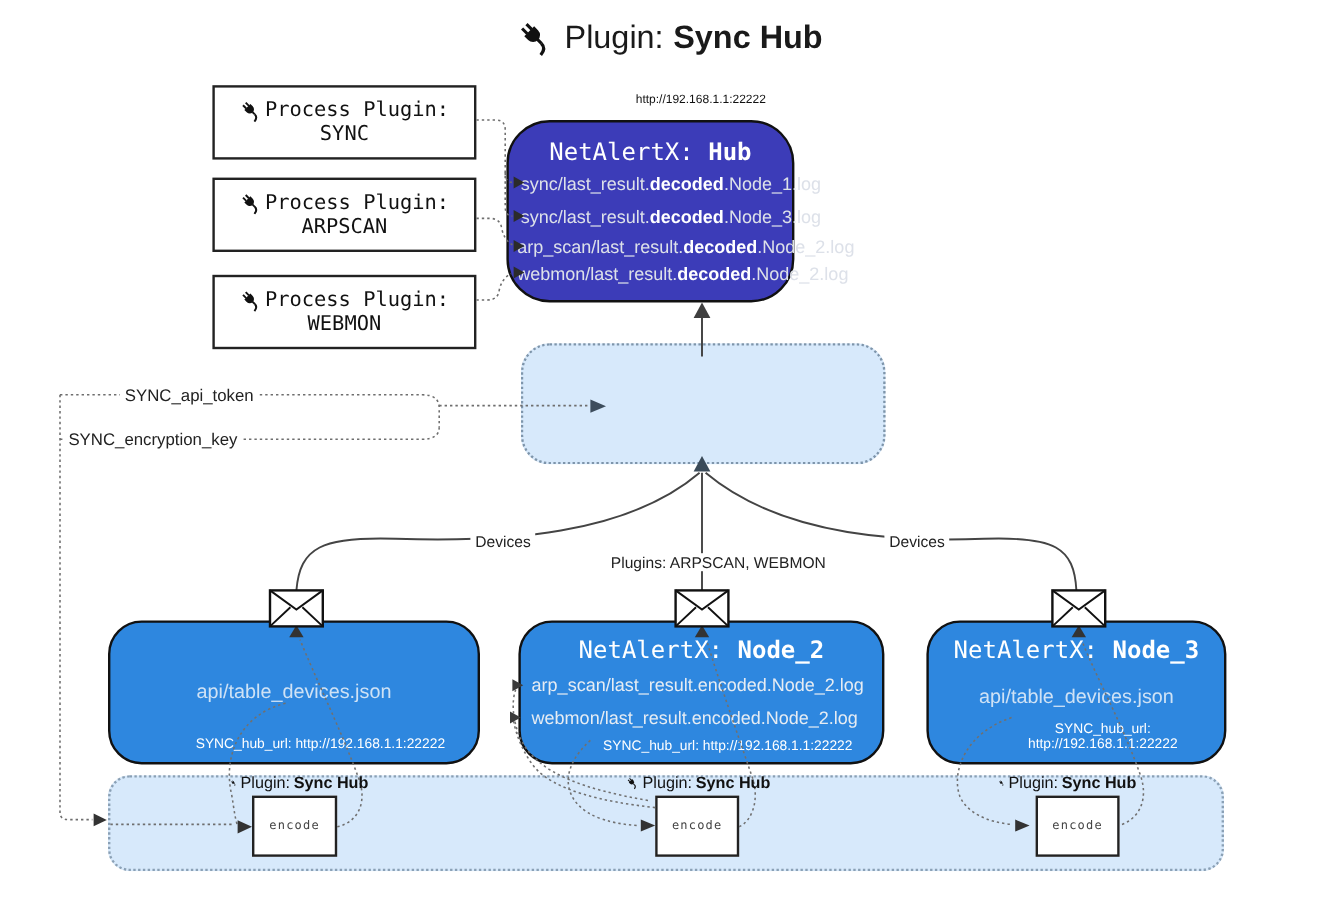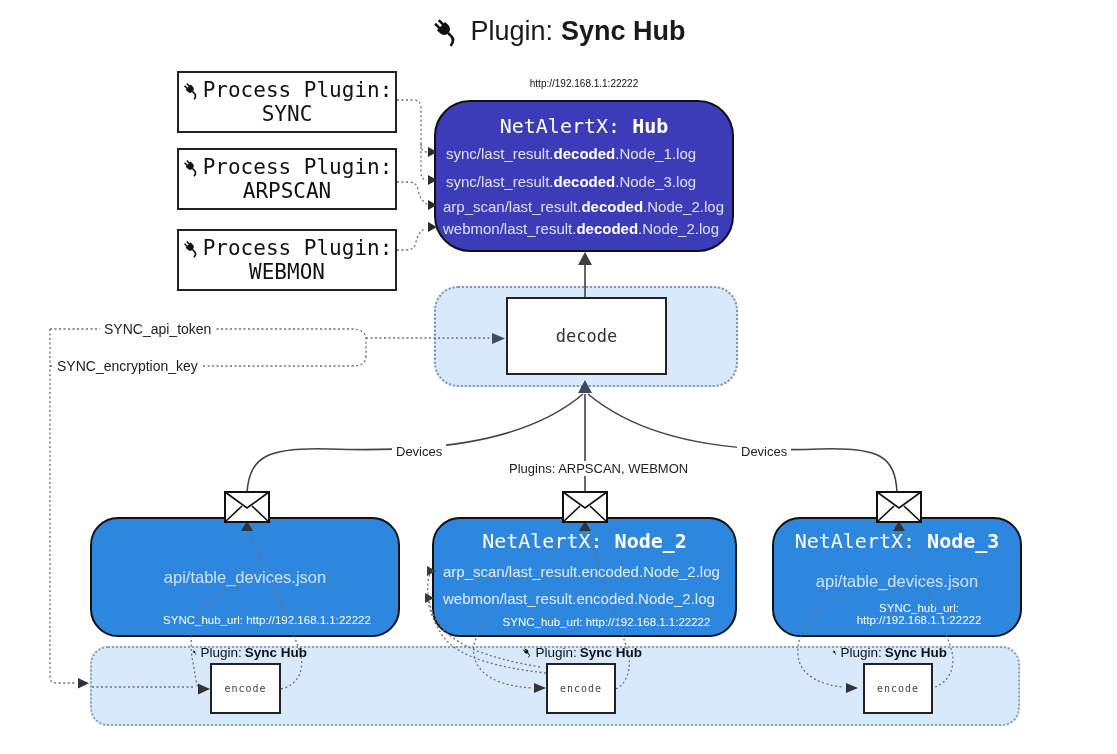--- a/index.html
+++ b/index.html
@@ -7,25 +7,25 @@
          font-family:"Liberation Sans",sans-serif;color:#1a1a1a;border-radius:28px;}
   .abs{position:absolute;}
   svg{display:block;}
   
   .title-row{left:0;right:0;top:16px;display:flex;justify-content:center;align-items:center;gap:8px;
              font-size:27px;color:#1a1a1a;z-index:10;}
   .title-row .bold{font-weight:bold;}
   
   .ppbox{width:220px;height:62px;background:#fff;border:2px solid #222;box-sizing:border-box;
          display:flex;flex-direction:column;justify-content:center;align-items:center;
-         font-family:"DejaVu Sans Mono",monospace;font-size:21px;color:#111;z-index:2;}
+         font-family:"DejaVu Sans Mono",monospace;font-size:17px;color:#111;z-index:2;}
   .ppbox .l1{display:flex;align-items:center;gap:2px;}
   
   .hub-url{left:434px;top:78px;width:300px;text-align:center;font-size:10px;color:#111;z-index:2;}
-  .hub{left:434px;top:100px;width:300px;height:152px;background:#3C3CB8;border:2px solid #111;
+  .hub{left:422px;top:100px;width:240px;height:152px;background:#3C3CB8;border:2px solid #111;
        border-radius:36px;box-sizing:border-box;z-index:2;}
   .hub-title{position:absolute;left:0;right:0;top:12px;text-align:center;color:#fff;
              font-family:"DejaVu Sans Mono",monospace;font-size:20px;}
   .hub-log{position:absolute;left:10px;height:20px;font-size:15px;color:#dde1e9;white-space:nowrap;}
   .hub-log b{color:#fff;}
   
   .decode-cont{left:434px;top:286px;width:304px;height:101px;background:#d7e9fb;
                border:2px dotted #7e95ab;border-radius:24px;box-sizing:border-box;z-index:1;}
   .decode-box{left:506px;top:297px;width:161px;height:78px;background:#fff;border:2px solid #222;
               box-sizing:border-box;display:flex;align-items:center;justify-content:center;
@@ -117,21 +117,20 @@
       <span>sync/last_result.</span><b>decoded</b><span>.Node_1.log</span></div>
     <div class="hub-log" style="top:71px;">
       <span>sync/last_result.</span><b>decoded</b><span>.Node_3.log</span></div>
     <div class="hub-log" style="top:96px;left:7px;">
       <span>arp_scan/last_result.</span><b>decoded</b><span>.Node_2.log</span></div>
     <div class="hub-log" style="top:118px;left:7px;">
       <span>webmon/last_result.</span><b>decoded</b><span>.Node_2.log</span></div>
   </div>
 
   <div class="abs decode-cont"></div>
-  <div class="abs decode-box">decode</div>
 
   <div class="abs chip" style="left:100px;top:321px;">SYNC_api_token</div>
   <div class="abs chip" style="left:53px;top:358px;">SYNC_encryption_key</div>
 
   <div class="abs chip-s" style="left:392px;top:444px;">Devices</div>
   <div class="abs chip-s" style="left:737px;top:444px;">Devices</div>
   <div class="abs chip-s" style="left:505px;top:461px;">Plugins: ARPSCAN, WEBMON</div>
 
   <div class="abs node" style="left:90px;width:310px;">
     <div class="node-file-c" style="top:49px;">api/table_devices.json</div>

